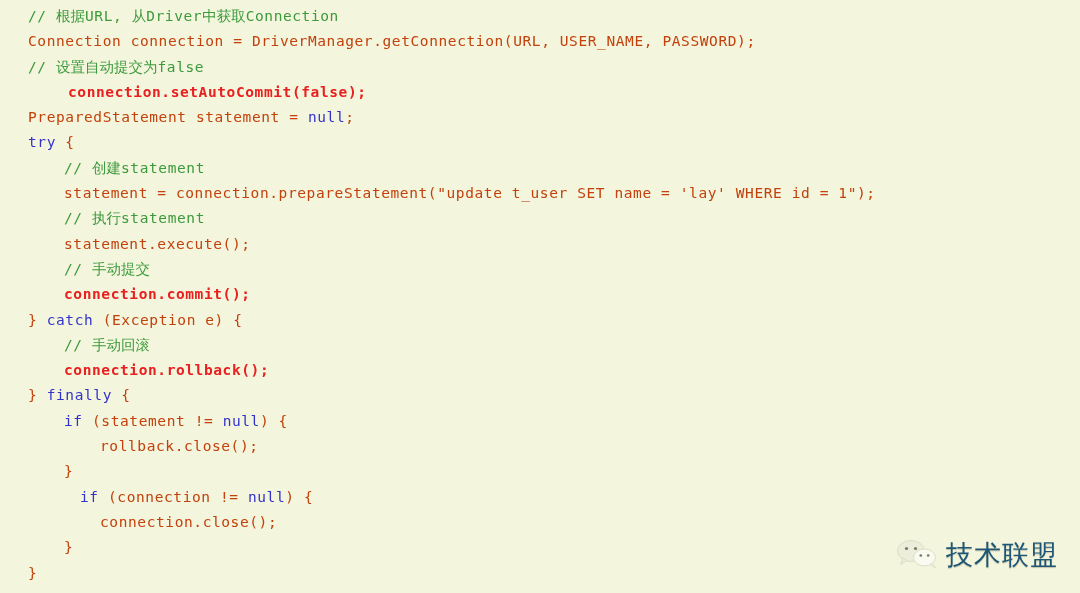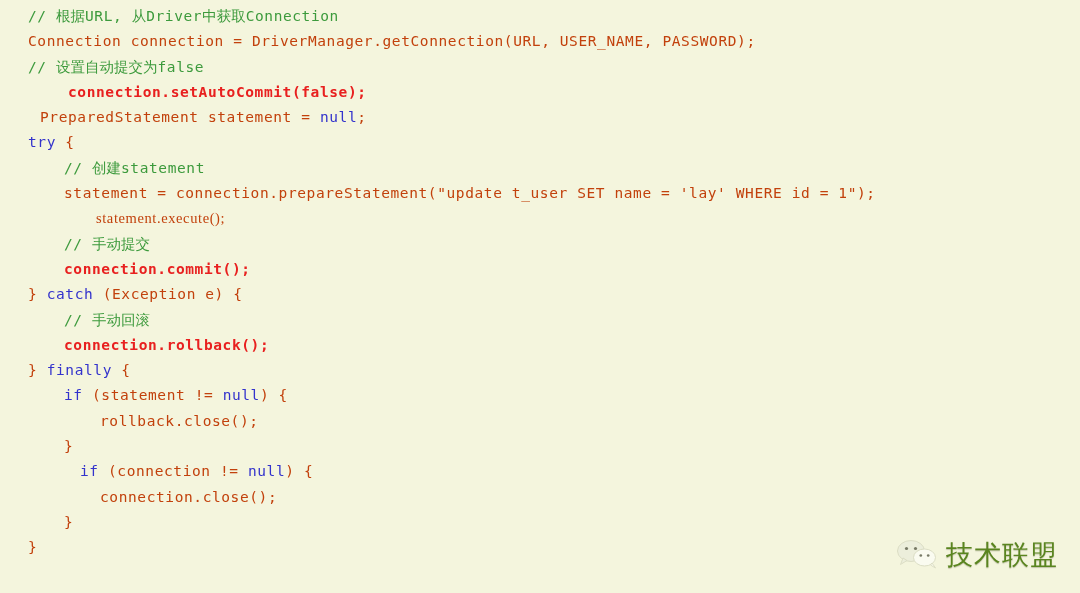--- a/index.html
+++ b/index.html
@@ -57,41 +57,42 @@
     bottom: 24px;
     display: flex;
     align-items: center;
     gap: 6px;
     opacity: 0.92;
     user-select: none;
   }
   #watermark .wm-text {
     font-family: "DejaVu Sans", "Liberation Sans", sans-serif;
     font-size: 27px;
-    color: #4d7c0f;
+    color: #0c4a6e;
     text-shadow: 0 1px 1px rgba(120,120,90,0.45);
     letter-spacing: 1px;
     line-height: 1;
     text-align: right;
   }
   #watermark svg { display: block; }
 </style>
 </head>
 <body>
 
 <div id="code-block">
     <div class="code-line" style="padding-left: 28px;"><span class="tok-comment">// </span><span class="tok-comment cjk">根据</span><span class="tok-comment">URL, </span><span class="tok-comment cjk">从</span><span class="tok-comment">Driver</span><span class="tok-comment cjk">中获取</span><span class="tok-comment">Connection</span></div>
     <div class="code-line" style="padding-left: 28px;"><span class="tok-plain">Connection connection = DriverManager.getConnection(URL, USER_NAME, PASSWORD);</span></div>
     <div class="code-line" style="padding-left: 28px;"><span class="tok-comment">// </span><span class="tok-comment cjk">设置自动提交为</span><span class="tok-comment">false</span></div>
     <div class="code-line" style="padding-left: 28px; margin-left: 40px;"><span class="tok-emph">connection.setAutoCommit(false);</span></div>
-    <div class="code-line" style="padding-left: 28px; margin-left: 12px;"><span class="tok-plain">PreparedStatement statement = </span><span class="tok-keyword">null</span><span class="tok-plain">;</span></div>
+    <div class="code-line" style="padding-left: 28px;"><span class="tok-plain">PreparedStatement statement = </span><span class="tok-keyword">null</span><span class="tok-plain">;</span></div>
     <div class="code-line" style="padding-left: 28px;"><span class="tok-keyword">try</span><span class="tok-plain"> {</span></div>
     <div class="code-line" style="padding-left: 64px;"><span class="tok-comment">// </span><span class="tok-comment cjk">创建</span><span class="tok-comment">statement</span></div>
     <div class="code-line" style="padding-left: 64px;"><span class="tok-plain">statement = connection.prepareStatement("update t_user SET name = 'lay' WHERE id = 1");</span></div>
-    <div class="code-line" style="padding-left: 96px; font-family: Liberation Serif, serif;"><span class="tok-plain">statement.execute();</span></div>
+    <div class="code-line" style="padding-left: 64px;"><span class="tok-comment">// </span><span class="tok-comment cjk">执行</span><span class="tok-comment">statement</span></div>
+    <div class="code-line" style="padding-left: 64px;"><span class="tok-plain">statement.execute();</span></div>
     <div class="code-line" style="padding-left: 64px;"><span class="tok-comment">// </span><span class="tok-comment cjk">手动提交</span></div>
     <div class="code-line" style="padding-left: 64px;"><span class="tok-emph">connection.commit();</span></div>
     <div class="code-line" style="padding-left: 28px;"><span class="tok-plain">} </span><span class="tok-keyword">catch</span><span class="tok-plain"> (Exception e) {</span></div>
     <div class="code-line" style="padding-left: 64px;"><span class="tok-comment">// </span><span class="tok-comment cjk">手动回滚</span></div>
     <div class="code-line" style="padding-left: 64px;"><span class="tok-emph">connection.rollback();</span></div>
     <div class="code-line" style="padding-left: 28px;"><span class="tok-plain">} </span><span class="tok-keyword">finally</span><span class="tok-plain"> {</span></div>
     <div class="code-line" style="padding-left: 64px;"><span class="tok-keyword">if</span><span class="tok-plain"> (statement != </span><span class="tok-keyword">null</span><span class="tok-plain">) {</span></div>
     <div class="code-line" style="padding-left: 100px;"><span class="tok-plain">rollback.close();</span></div>
     <div class="code-line" style="padding-left: 64px;"><span class="tok-plain">}</span></div>
     <div class="code-line" style="padding-left: 80px;"><span class="tok-keyword">if</span><span class="tok-plain"> (connection != </span><span class="tok-keyword">null</span><span class="tok-plain">) {</span></div>

